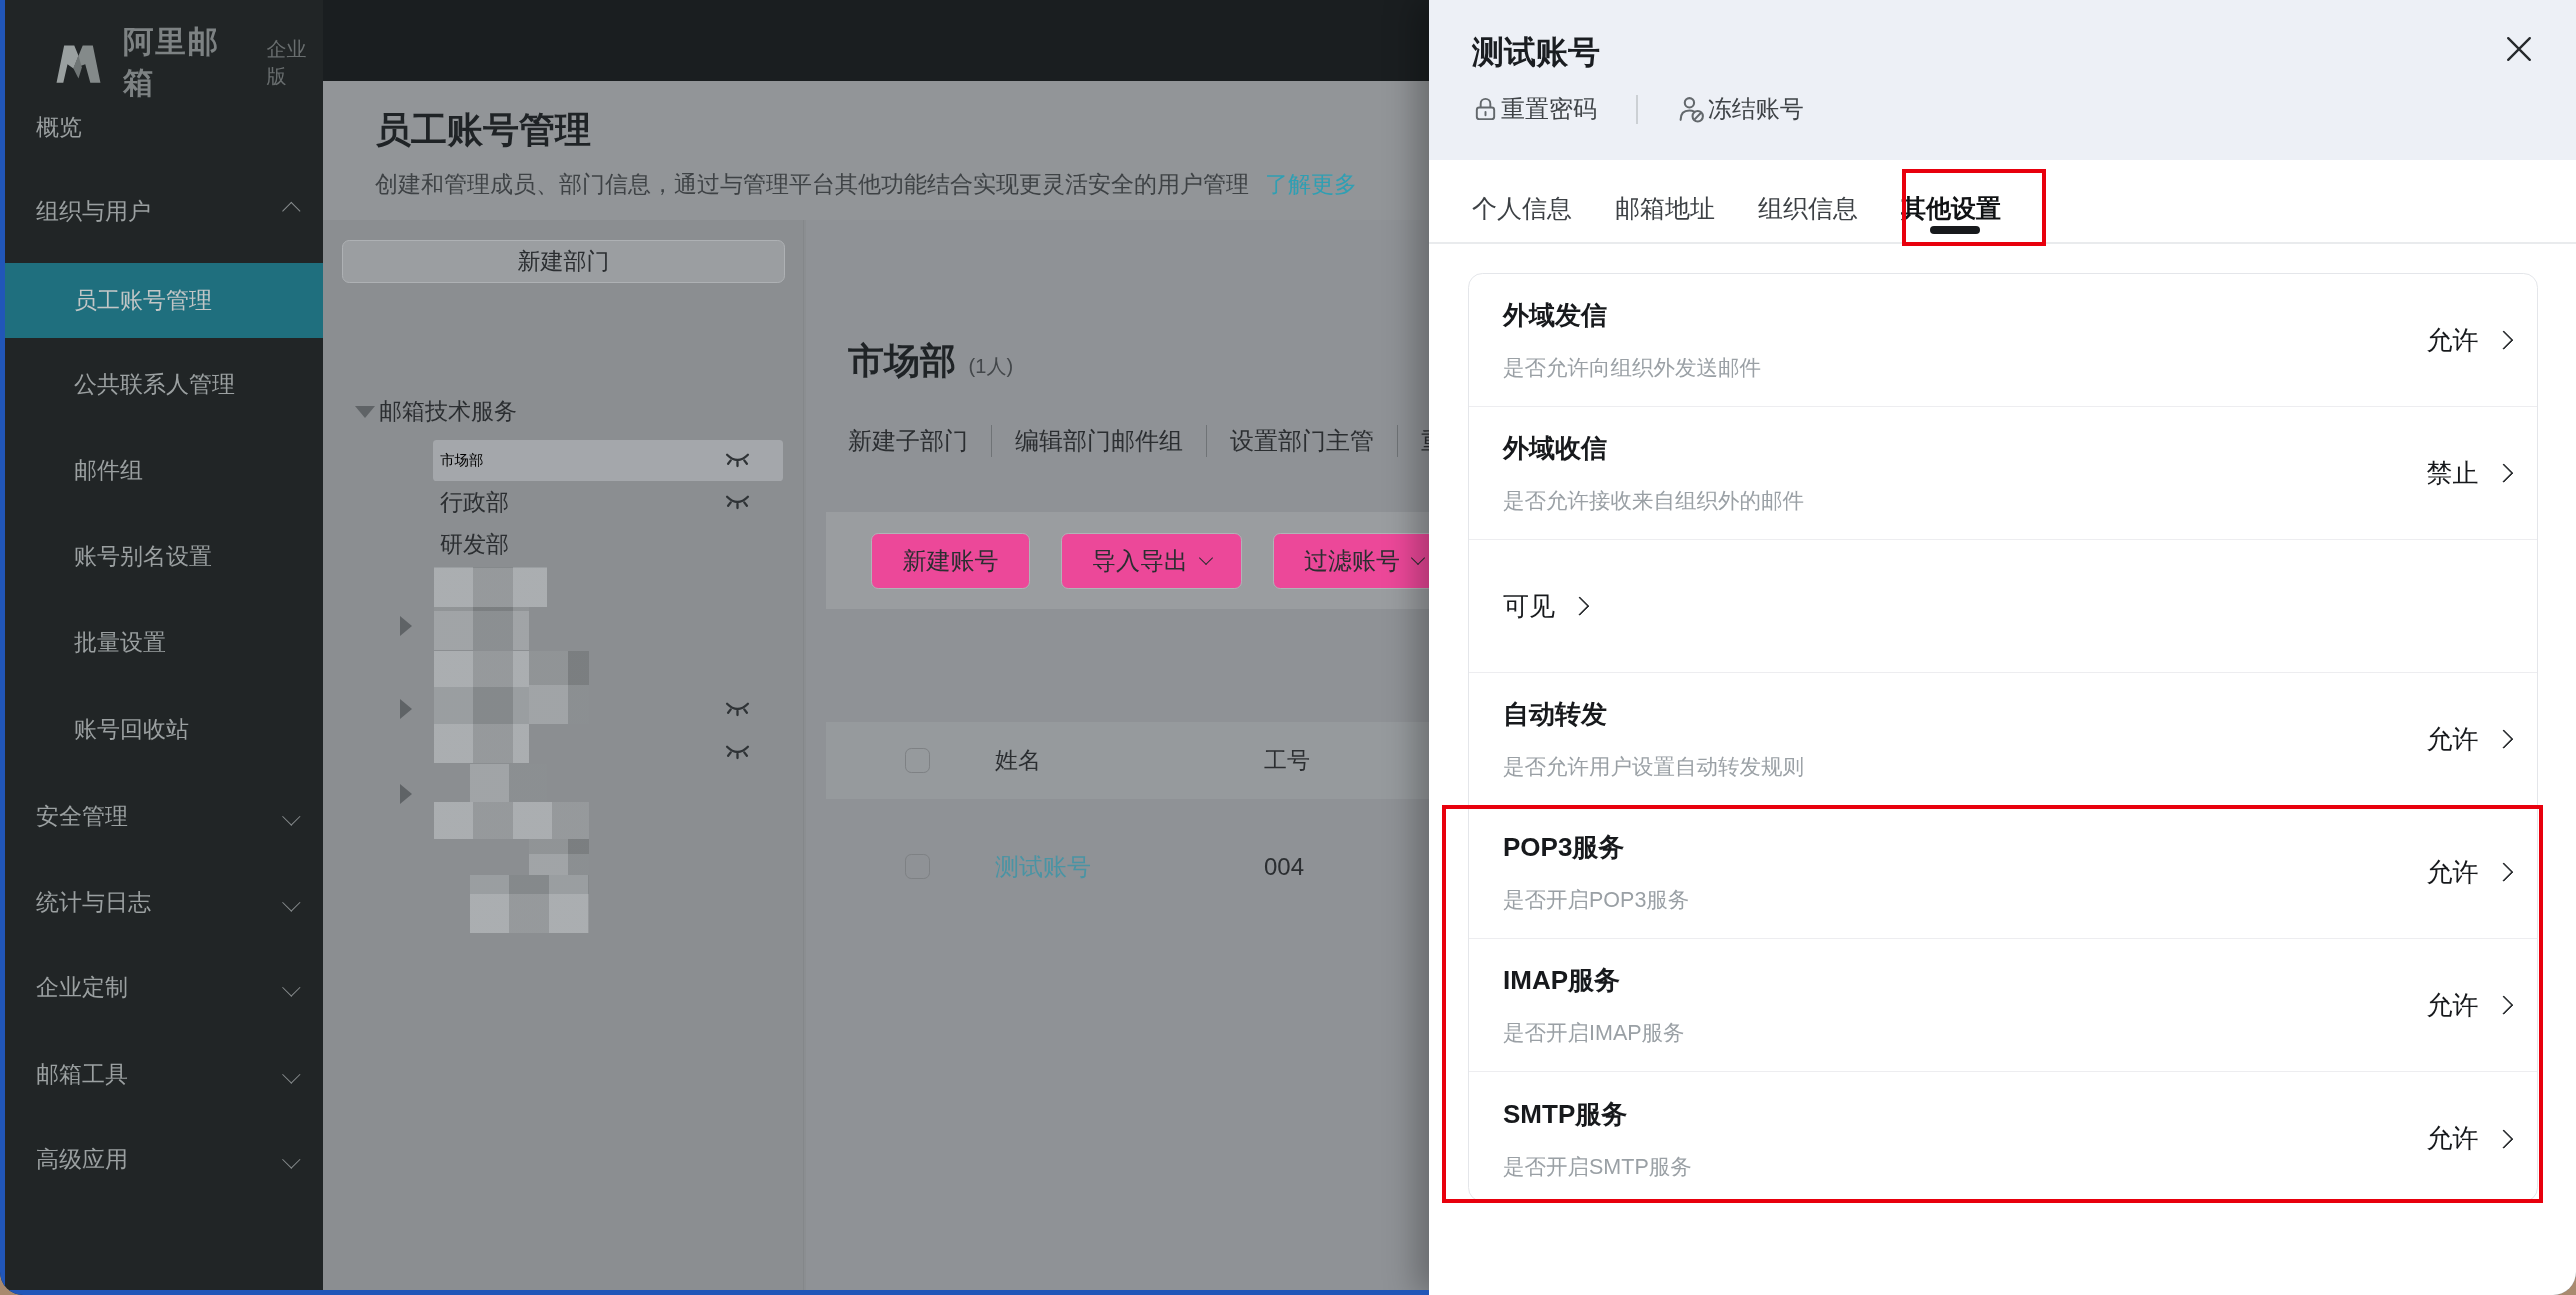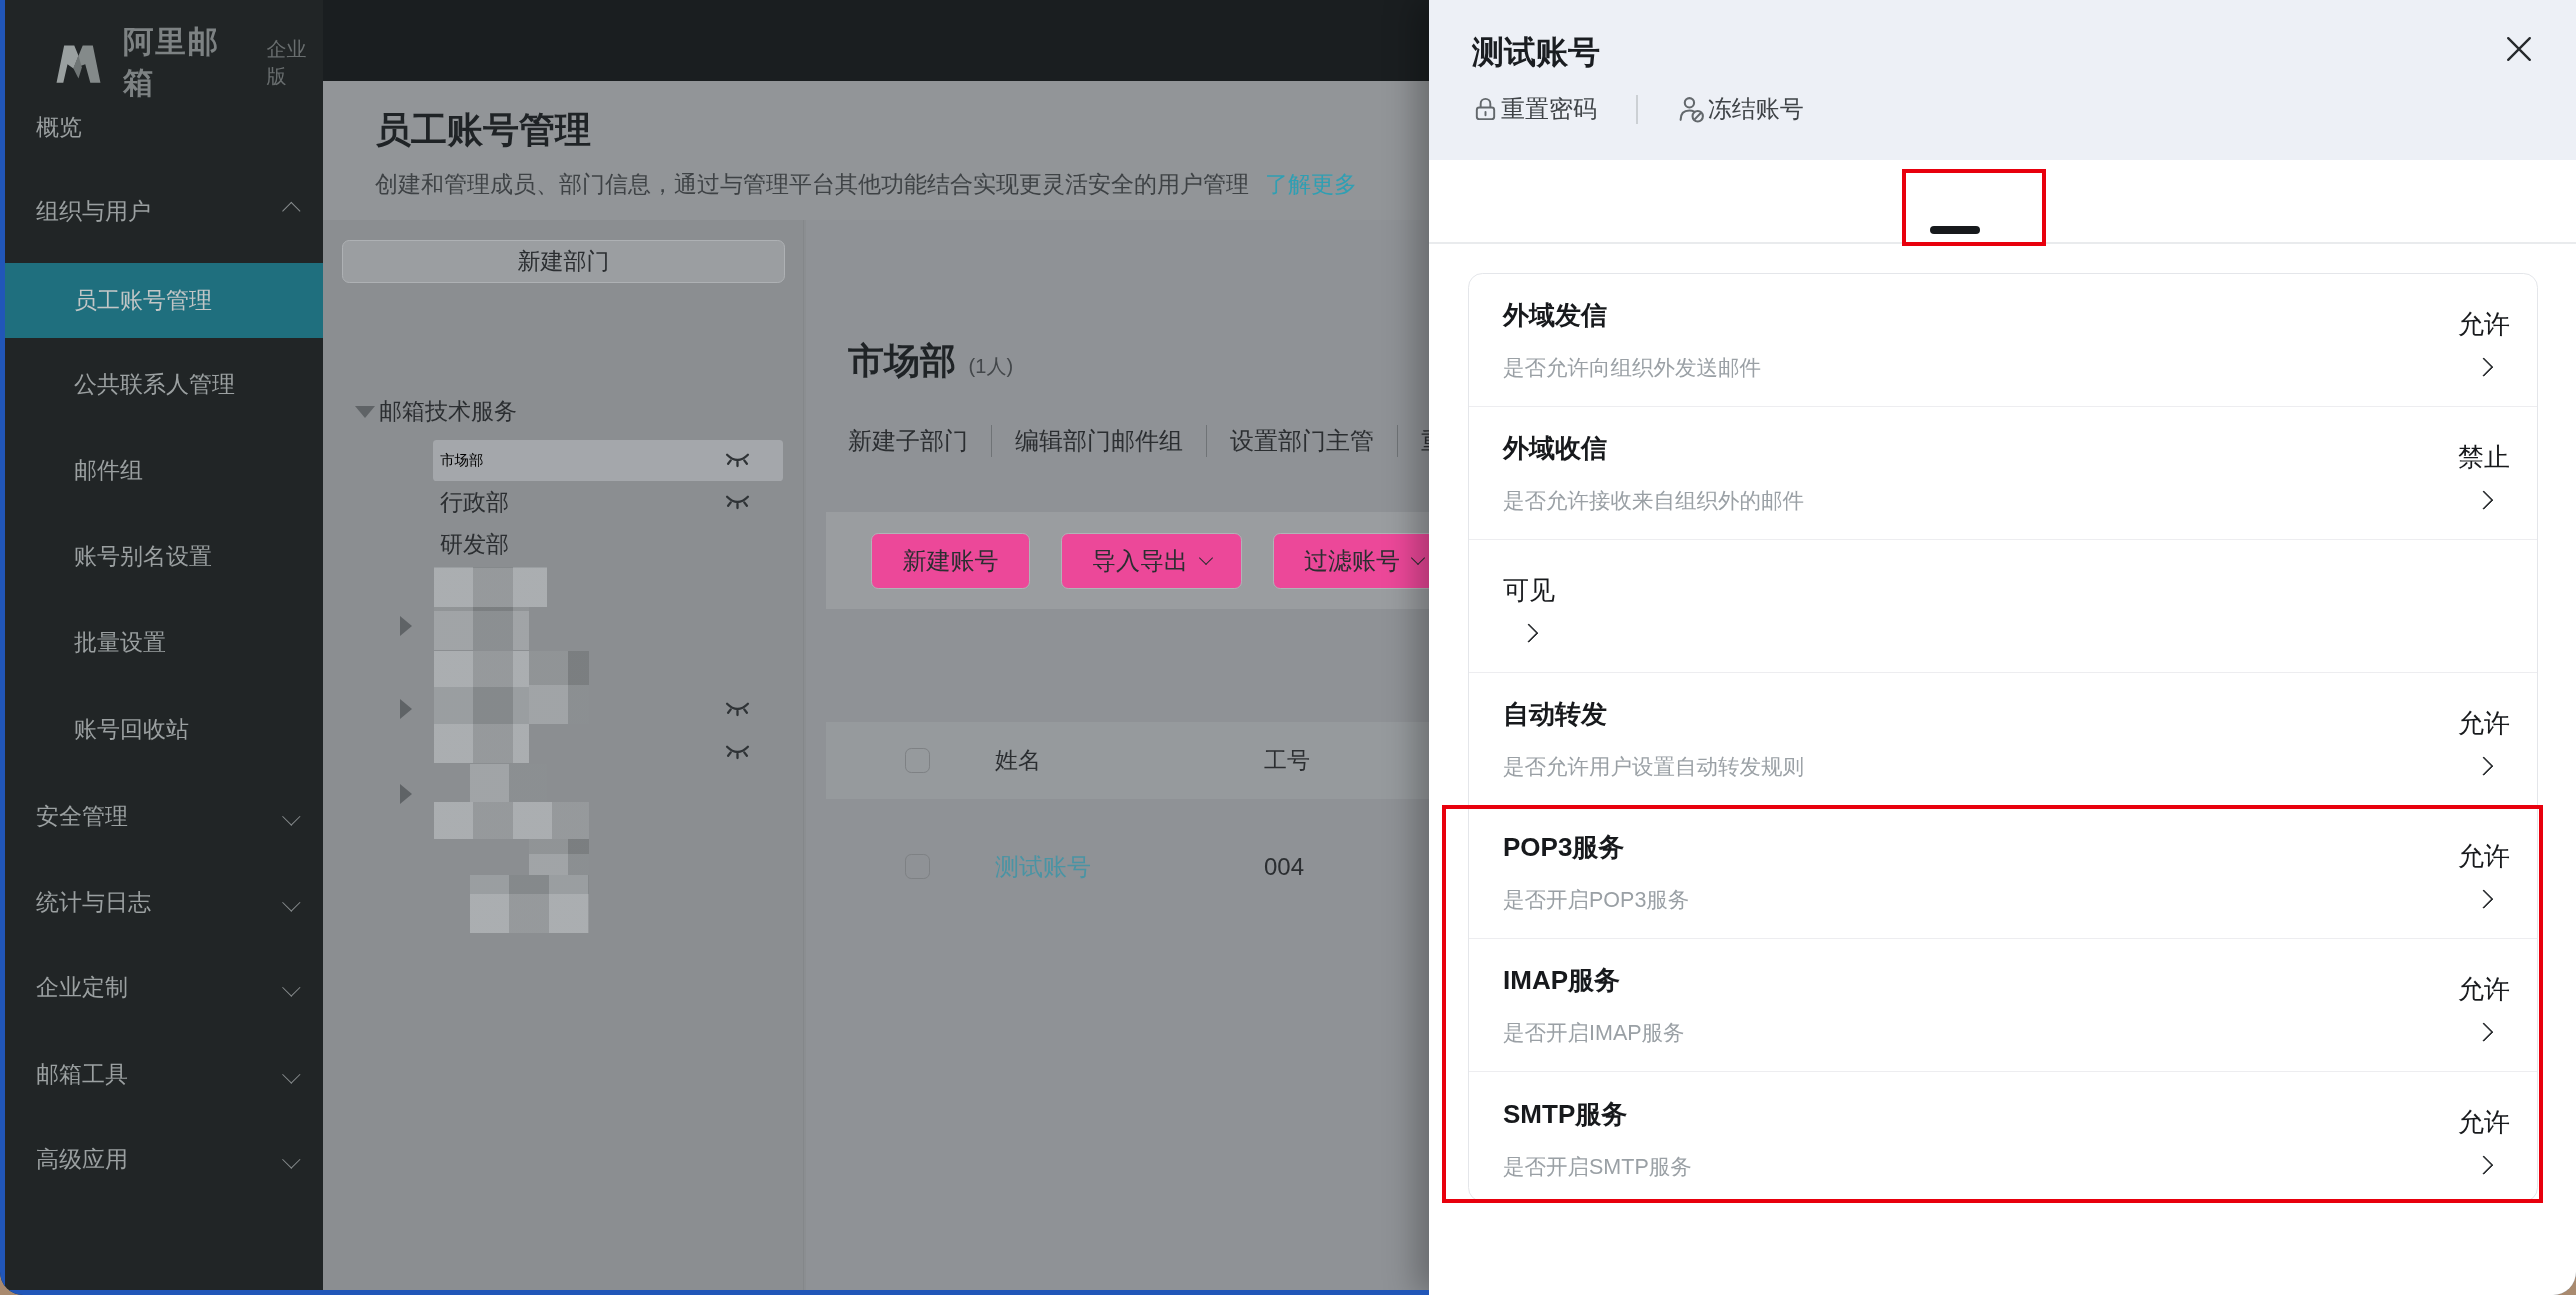--- a/index.html
+++ b/index.html
@@ -78,21 +78,21 @@
   .tabs{position:absolute;left:43px;top:178px;display:flex;gap:43px;font-size:25px;color:#3d4145;height:66px;align-items:center;}
   .tab{position:relative;padding-bottom:5.4px;}
   .tab.active{color:#101214;font-weight:700;}
   .tab-underline{position:absolute;left:1930px;top:226px;width:50px;height:8px;background:#17191c;border-radius:4.5px;z-index:12;}
   .tabs-divider{position:absolute;left:0;top:242px;width:1147px;height:1.8px;background:#e9ebed;}
   .card{position:absolute;left:39px;top:273px;width:1070px;height:929px;border:1.8px solid #e4e6ea;border-radius:14.4px;background:#fff;}
   .srow{height:133px;display:flex;align-items:center;justify-content:space-between;padding:0 27px 0 34px;border-bottom:1.8px solid #ededf0;}
   .srow:last-child{border-bottom:none;}
   .srow .lt .t{font-size:26px;font-weight:600;color:#17191c;}
   .srow .lt .d{font-size:21.5px;color:#9aa0a5;margin-top:20px;text-align:center;}
-  .srow .rt{display:flex;align-items:center;gap:18px;flex-direction:column;}
+  .srow .rt{display:flex;align-items:center;gap:18px;}
   .srow .rt .v{font-size:26px;color:#17191c;}
   .chev-r{width:13.5px;height:13.5px;border-top:2.7px solid #2b2e31;border-right:2.7px solid #2b2e31;transform:rotate(45deg);border-radius:0.9px;}
 
   
   .red-box{position:absolute;border:4.5px solid #e8000d;z-index:20;}
   .red-tab{left:1902px;top:169px;width:144px;height:77px;}
   .red-svc{left:1442px;top:805px;width:1101px;height:398px;}
 </style>
 </head>
 <body>
@@ -290,20 +290,26 @@
             <circle cx="12" cy="7.5" r="4.5" fill="none" stroke="#63686c" stroke-width="2"></circle>
             <path d="M3.5 24 Q3.5 15 12 15 q2.6 0 4.6 1.1" fill="none" stroke="#63686c" stroke-width="2" stroke-linecap="round"></path>
             <circle cx="20" cy="20.5" r="5" fill="none" stroke="#63686c" stroke-width="2"></circle>
             <path d="M16.8 23.8 L23.2 17.2" stroke="#63686c" stroke-width="2"></path>
           </svg>
           <span>冻结账号</span>
         </div>
       </div>
     </div>
 
+    <div class="tabs">
+      <span class="tab">个人信息</span>
+      <span class="tab">邮箱地址</span>
+      <span class="tab">组织信息</span>
+      <span class="tab active">其他设置</span>
+    </div>
     <div class="tabs-divider"></div>
 
     <div class="card">
       <div class="srow">
         <div class="lt">
           <div class="t">外域发信</div>
           <div class="d">是否允许向组织外发送邮件</div>
         </div>
         <div class="rt">
           <span class="v">允许</span>

